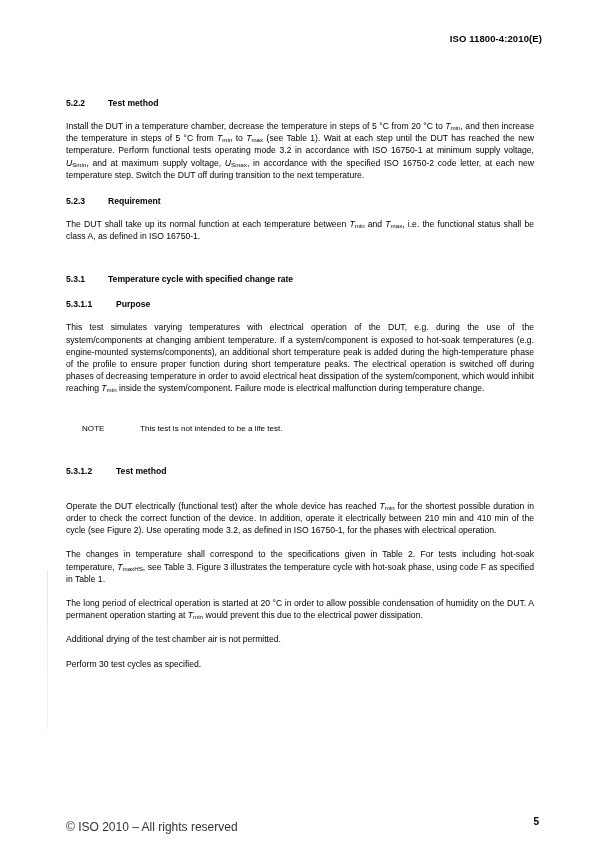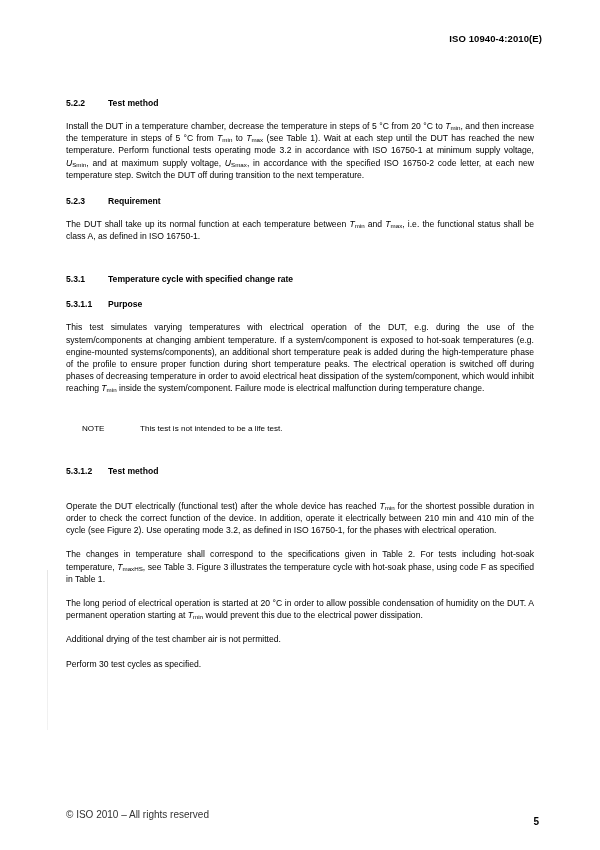--- a/index.html
+++ b/index.html
@@ -42,21 +42,21 @@
     font-size: 8.6px;
   }
   .h5 {
     font-size: 8.6px;
   }
   .num {
     display: inline-block;
   }
   .h3 .num { width: 36px; }
   .h4 .num { width: 42px; }
-  .h5 .num { width: 42px; }
+  .h5 .num { width: 50px; }
   p.body {
     margin: 0;
     font-size: 8.6px;
     line-height: 12.2px;
     text-align: justify;
   }
   p.note {
     margin: 16px;
     font-size: 8.1px;
     line-height: 12.2px;
@@ -74,22 +74,22 @@
     font-size: 0.72em;
     vertical-align: -0.22em;
     line-height: 0;
   }
   i.v {
     font-style: italic;
   }
   .footer-left {
     position: absolute;
     left: 66px;
-    bottom: 30px;
-    font-size: 10px;
+    bottom: 16px;
+    font-size: 12px;
     color: #333333;
   }
   .footer-right {
     position: absolute;
     right: 61px;
     bottom: 23px;
     font-size: 10px;
     font-weight: bold;
   }
   .margin-mark {
@@ -100,21 +100,21 @@
     height: 160px;
     background: linear-gradient(to bottom, rgba(0,0,0,0.10), rgba(0,0,0,0.05));
   }
 </style>
 </head>
 <body>
 
 <div class="page">
 
   <div class="header">
-    <span>ISO 10940-4:2010(E)</span>
+    <span>ISO 11800-4:2010(E)</span>
   </div>
 
   <div class="margin-mark"></div>
 
   <div class="content">
 
     <div class="h4">
       <span class="num">5.2.2</span><span>Test method</span>
     </div>
     <div class="sp-after-heading"></div>

